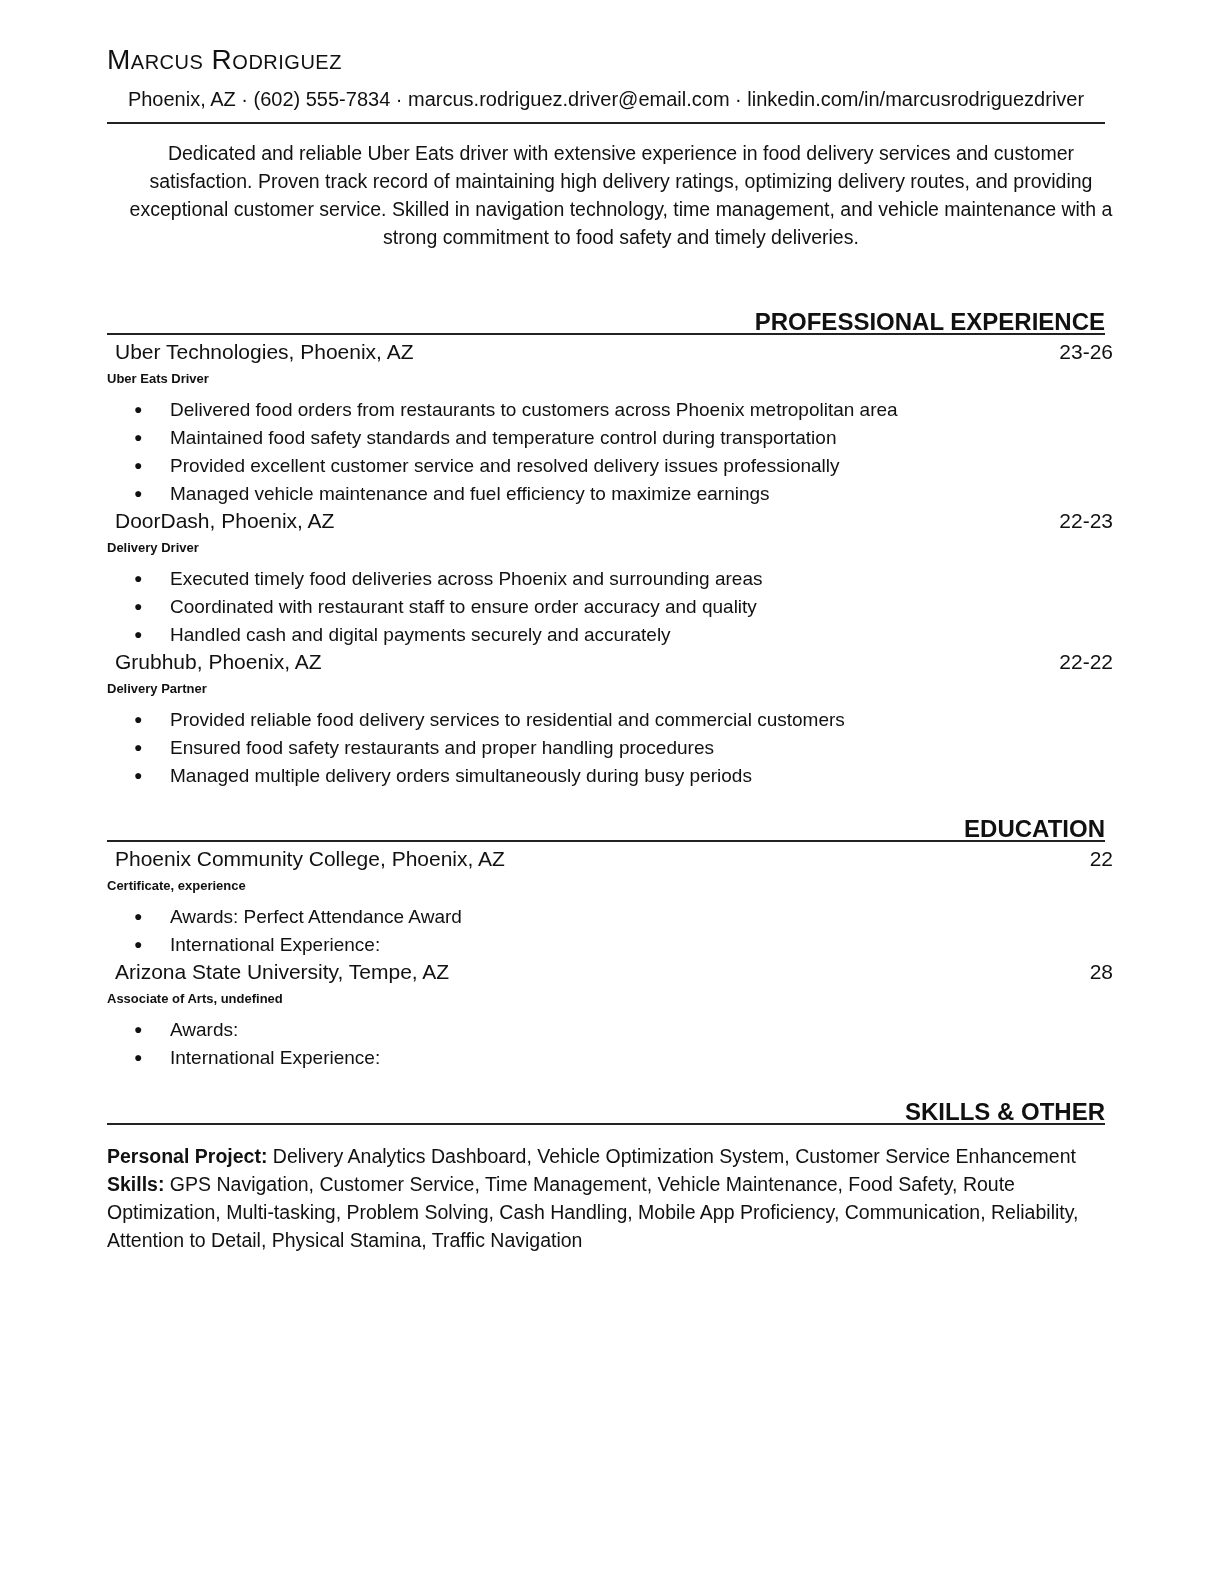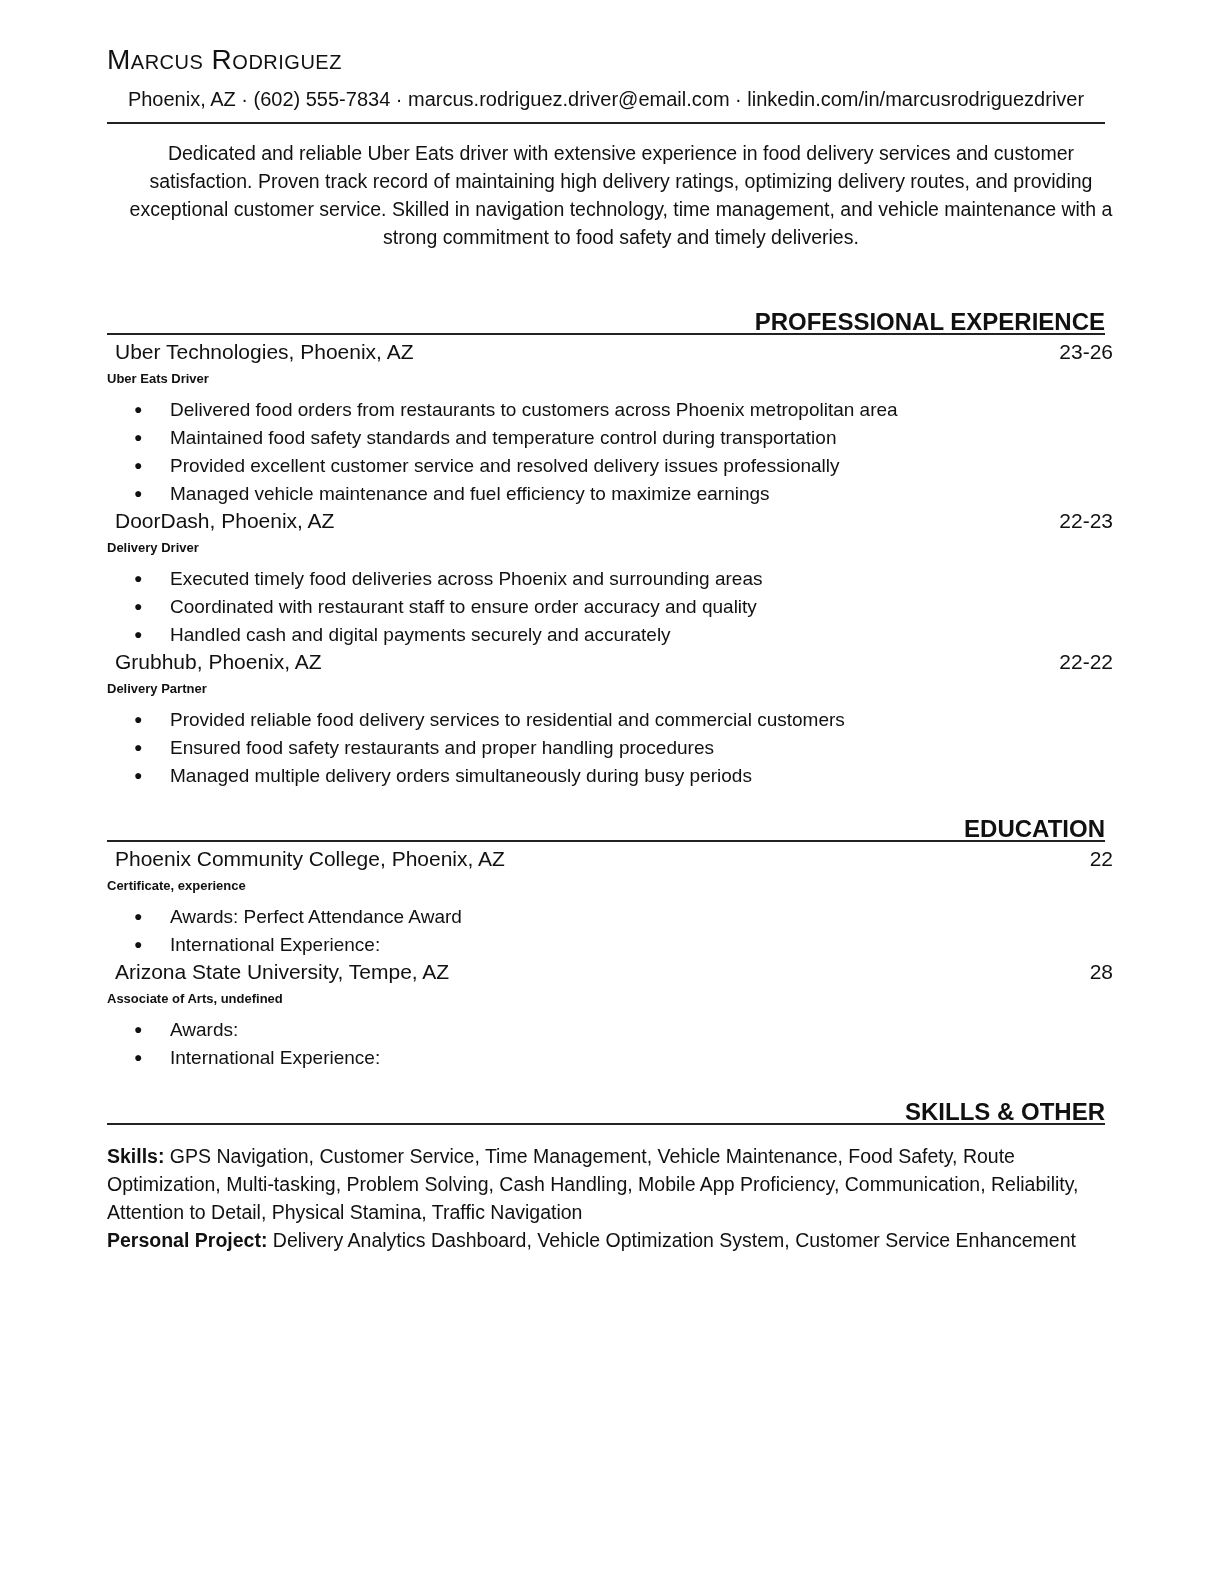--- a/index.html
+++ b/index.html
@@ -94,16 +94,16 @@
     <span>28</span>
   </div>
   <div class="role" style="top:991px">Associate of Arts, undefined</div>
   <div class="bullet" style="top:1019px"><span class="dot">●</span><span>Awards:</span></div>
   <div class="bullet" style="top:1047px"><span class="dot">●</span><span>International Experience:</span></div>
 
   <div class="section-title" style="top:1098px">SKILLS &amp; OTHER</div>
   <div class="rule" style="top:1123px"></div>
 
   <div class="skills">
+    <div><b>Personal Project:</b><span> Delivery Analytics Dashboard, Vehicle Optimization System, Customer Service Enhancement</span></div>
     <div><b>Skills:</b><span> GPS Navigation, Customer Service, Time Management, Vehicle Maintenance, Food Safety, Route Optimization, Multi-tasking, Problem Solving, Cash Handling, Mobile App Proficiency, Communication, Reliability, Attention to Detail, Physical Stamina, Traffic Navigation</span></div>
-    <div><b>Personal Project:</b><span> Delivery Analytics Dashboard, Vehicle Optimization System, Customer Service Enhancement</span></div>
   </div>
 </div>
 
 </body></html>

